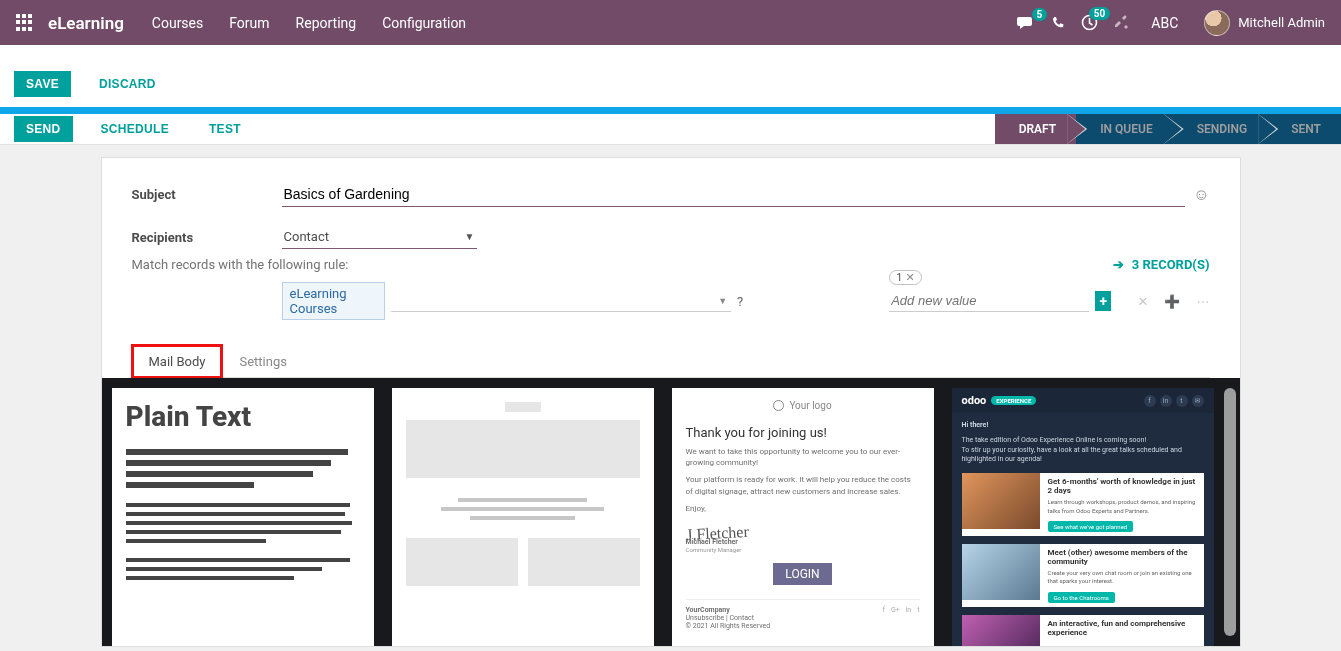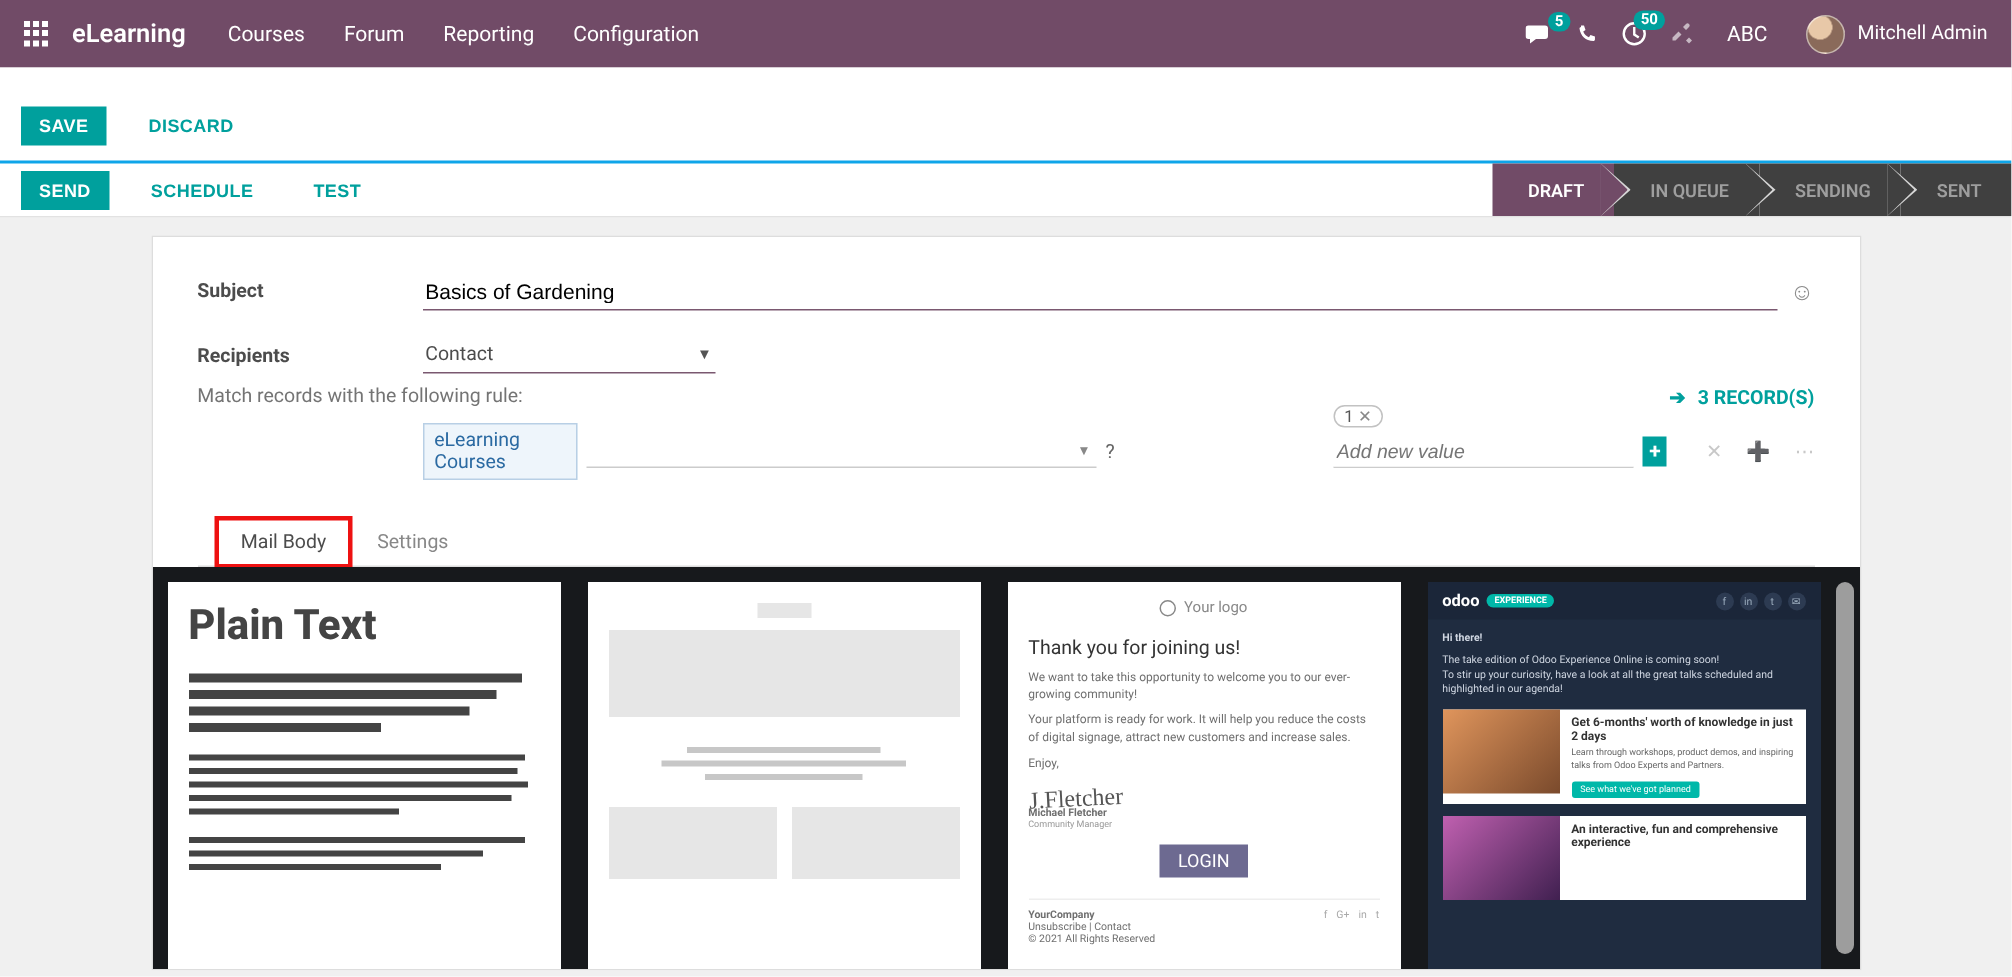--- a/index.html
+++ b/index.html
@@ -24,24 +24,24 @@
   .breadcrumb { font-size: 17px; color: #5a5a5a; }
   .breadcrumb .link { color: #714b67; cursor: pointer; }
   .breadcrumb .sep { color: #999; margin: 0 4px; }
   .breadcrumb .current { color: #888; }
   .action-row { display: flex; align-items: center; gap: 16px; margin-top: 14px; padding-bottom: 10px; }
   .btn { border: none; font-weight: 700; font-size: 12px; letter-spacing: .3px; padding: 6px 12px; cursor: pointer; }
   .btn.primary { background: #00a09d; color: #fff; }
   .btn.link { background: transparent; color: #00a09d; }
 
   
-  .sendbar { background: #fff; border-top: 2px solid #0ea5e9; border-bottom: 1px solid #e2e2e2; display: flex; align-items: stretch; height: 38px; padding-left: 14px; }
+  .sendbar { background: #fff; border-top: 7px solid #0ea5e9; border-bottom: 1px solid #e2e2e2; display: flex; align-items: stretch; height: 38px; padding-left: 14px; }
   .sendbar .left { display: flex; align-items: center; gap: 16px; }
   .sendbar .stages { margin-left: auto; display: flex; align-items: stretch; }
-  .stage { position: relative; display: flex; align-items: center; padding: 0 20px 0 24px; font-size: 12px; font-weight: 600; color: #9e9e9e; background: #404040; }
+  .stage { position: relative; display: flex; align-items: center; padding: 0 20px 0 24px; font-size: 12px; font-weight: 600; color: #9e9e9e; background: #0c4a6e; }
   .stage.active { background: #714b67; color: #fff; }
   .stage::after { content: ""; position: absolute; right: -9px; top: 0; bottom: 0; width: 18px; background: inherit; clip-path: polygon(0 0, 100% 50%, 0 100%); z-index: 2; }
   .stage::before { content: ""; position: absolute; right: -11px; top: 0; bottom: 0; width: 20px; background: #d7d7d7; clip-path: polygon(0 0, 100% 50%, 0 100%); z-index: 1; }
   .stage:last-child::after, .stage:last-child::before { display: none; }
 
   
   .page { padding: 12px 0 0; }
   .card { width: 1140px; margin: 0 auto; background: #fff; border: 1px solid #ddd; padding: 24px 30px 0; }
 
   .field-row { display: flex; align-items: center; margin-bottom: 18px; }
@@ -64,21 +64,21 @@
   .value-badge { position: absolute; top: -20px; left: 0; border: 1px solid #c2c2c2; border-radius: 11px; padding: 0 6px; font-size: 11px; color: #555; display: flex; align-items: center; gap: 3px; }
   .value-badge .x { color: #888; cursor: pointer; }
   .value-input { border: none; width: 100%; padding: 3px 2px; font-size: 13px; color: #999; outline: none; font-style: italic; }
   .add-sq { width: 20px; height: 20px; background: #00a09d; color: #fff; display: inline-flex; align-items: center; justify-content: center; font-size: 14px; font-weight: 700; cursor: pointer; }
   .rule-icons { margin-left: 20px; display: flex; gap: 16px; color: #c8c8c8; }
 
   
   .tabs { display: flex; margin-top: 24px; border-bottom: 1px solid #ddd; }
   .tab { padding: 8px 16px; font-size: 13px; color: #888; cursor: pointer; border: 1px solid transparent; position: relative; top: 1px; }
   .tab.active { color: #4c4c4c; border: 1px solid #ddd; border-bottom-color: #fff; background: #fff; }
-  .tab.highlighted { outline: 3px solid #e11; outline-offset: -2px; margin-left: 12px; }
+  .tab.highlighted { outline: 3px solid #e11; outline-offset: -2px; }
 
   
   .templates-wrap { background: #17191c; padding: 10px 10px 0; margin: 0 -30px; display: flex; gap: 18px; position: relative; height: 268px; overflow: hidden; }
   .templates-wrap::after { content: ""; position: absolute; right: 4px; top: 10px; bottom: 10px; width: 12px; background: #9d9d9d; border-radius: 6px; }
   .tmpl { width: 262px; background: #fff; padding: 12px 14px; font-size: 10px; color: #6f6f6f; overflow: hidden; }
   .tmpl.dark { background: #1f2c40; color: #cfd6e1; padding: 0; }
 
   .pt-title { font-size: 28px; font-weight: 800; color: #444; margin-bottom: 16px; }
   .bar { height: 6px; background: #444; margin-bottom: 5px; }
   .bar.sm { height: 4px; }
@@ -309,20 +309,24 @@
         </div>
         <div class="odoo-body">
           <p style="font-weight:700;margin-bottom:5px">Hi there!</p>
           <p>The take edition of Odoo Experience Online is coming soon!</p>
           <p>To stir up your curiosity, have a look at all the great talks scheduled and highlighted in our agenda!</p>
           <div class="odoo-card">
             <div class="img" style="background:linear-gradient(135deg,#e0955c,#7a4a2c)"></div>
             <div class="txt"><b>Get 6-months' worth of knowledge in just 2 days</b><p>Learn through workshops, product demos, and inspiring talks from Odoo Experts and Partners.</p><span class="mini-btn">See what we've got planned</span></div>
           </div>
           <div class="odoo-card">
+            <div class="img" style="background:linear-gradient(135deg,#b7d4e8,#5a7a92)"></div>
+            <div class="txt"><b>Meet (other) awesome members of the community</b><p>Create your very own chat room or join an existing one that sparks your interest.</p><span class="mini-btn">Go to the Chatrooms</span></div>
+          </div>
+          <div class="odoo-card">
             <div class="img" style="background:linear-gradient(135deg,#c060b0,#402050)"></div>
             <div class="txt">
                 <b>An interactive, fun and comprehensive experience</b>
               </div>
           </div>
         </div>
       </div>
 
     </div>
 

